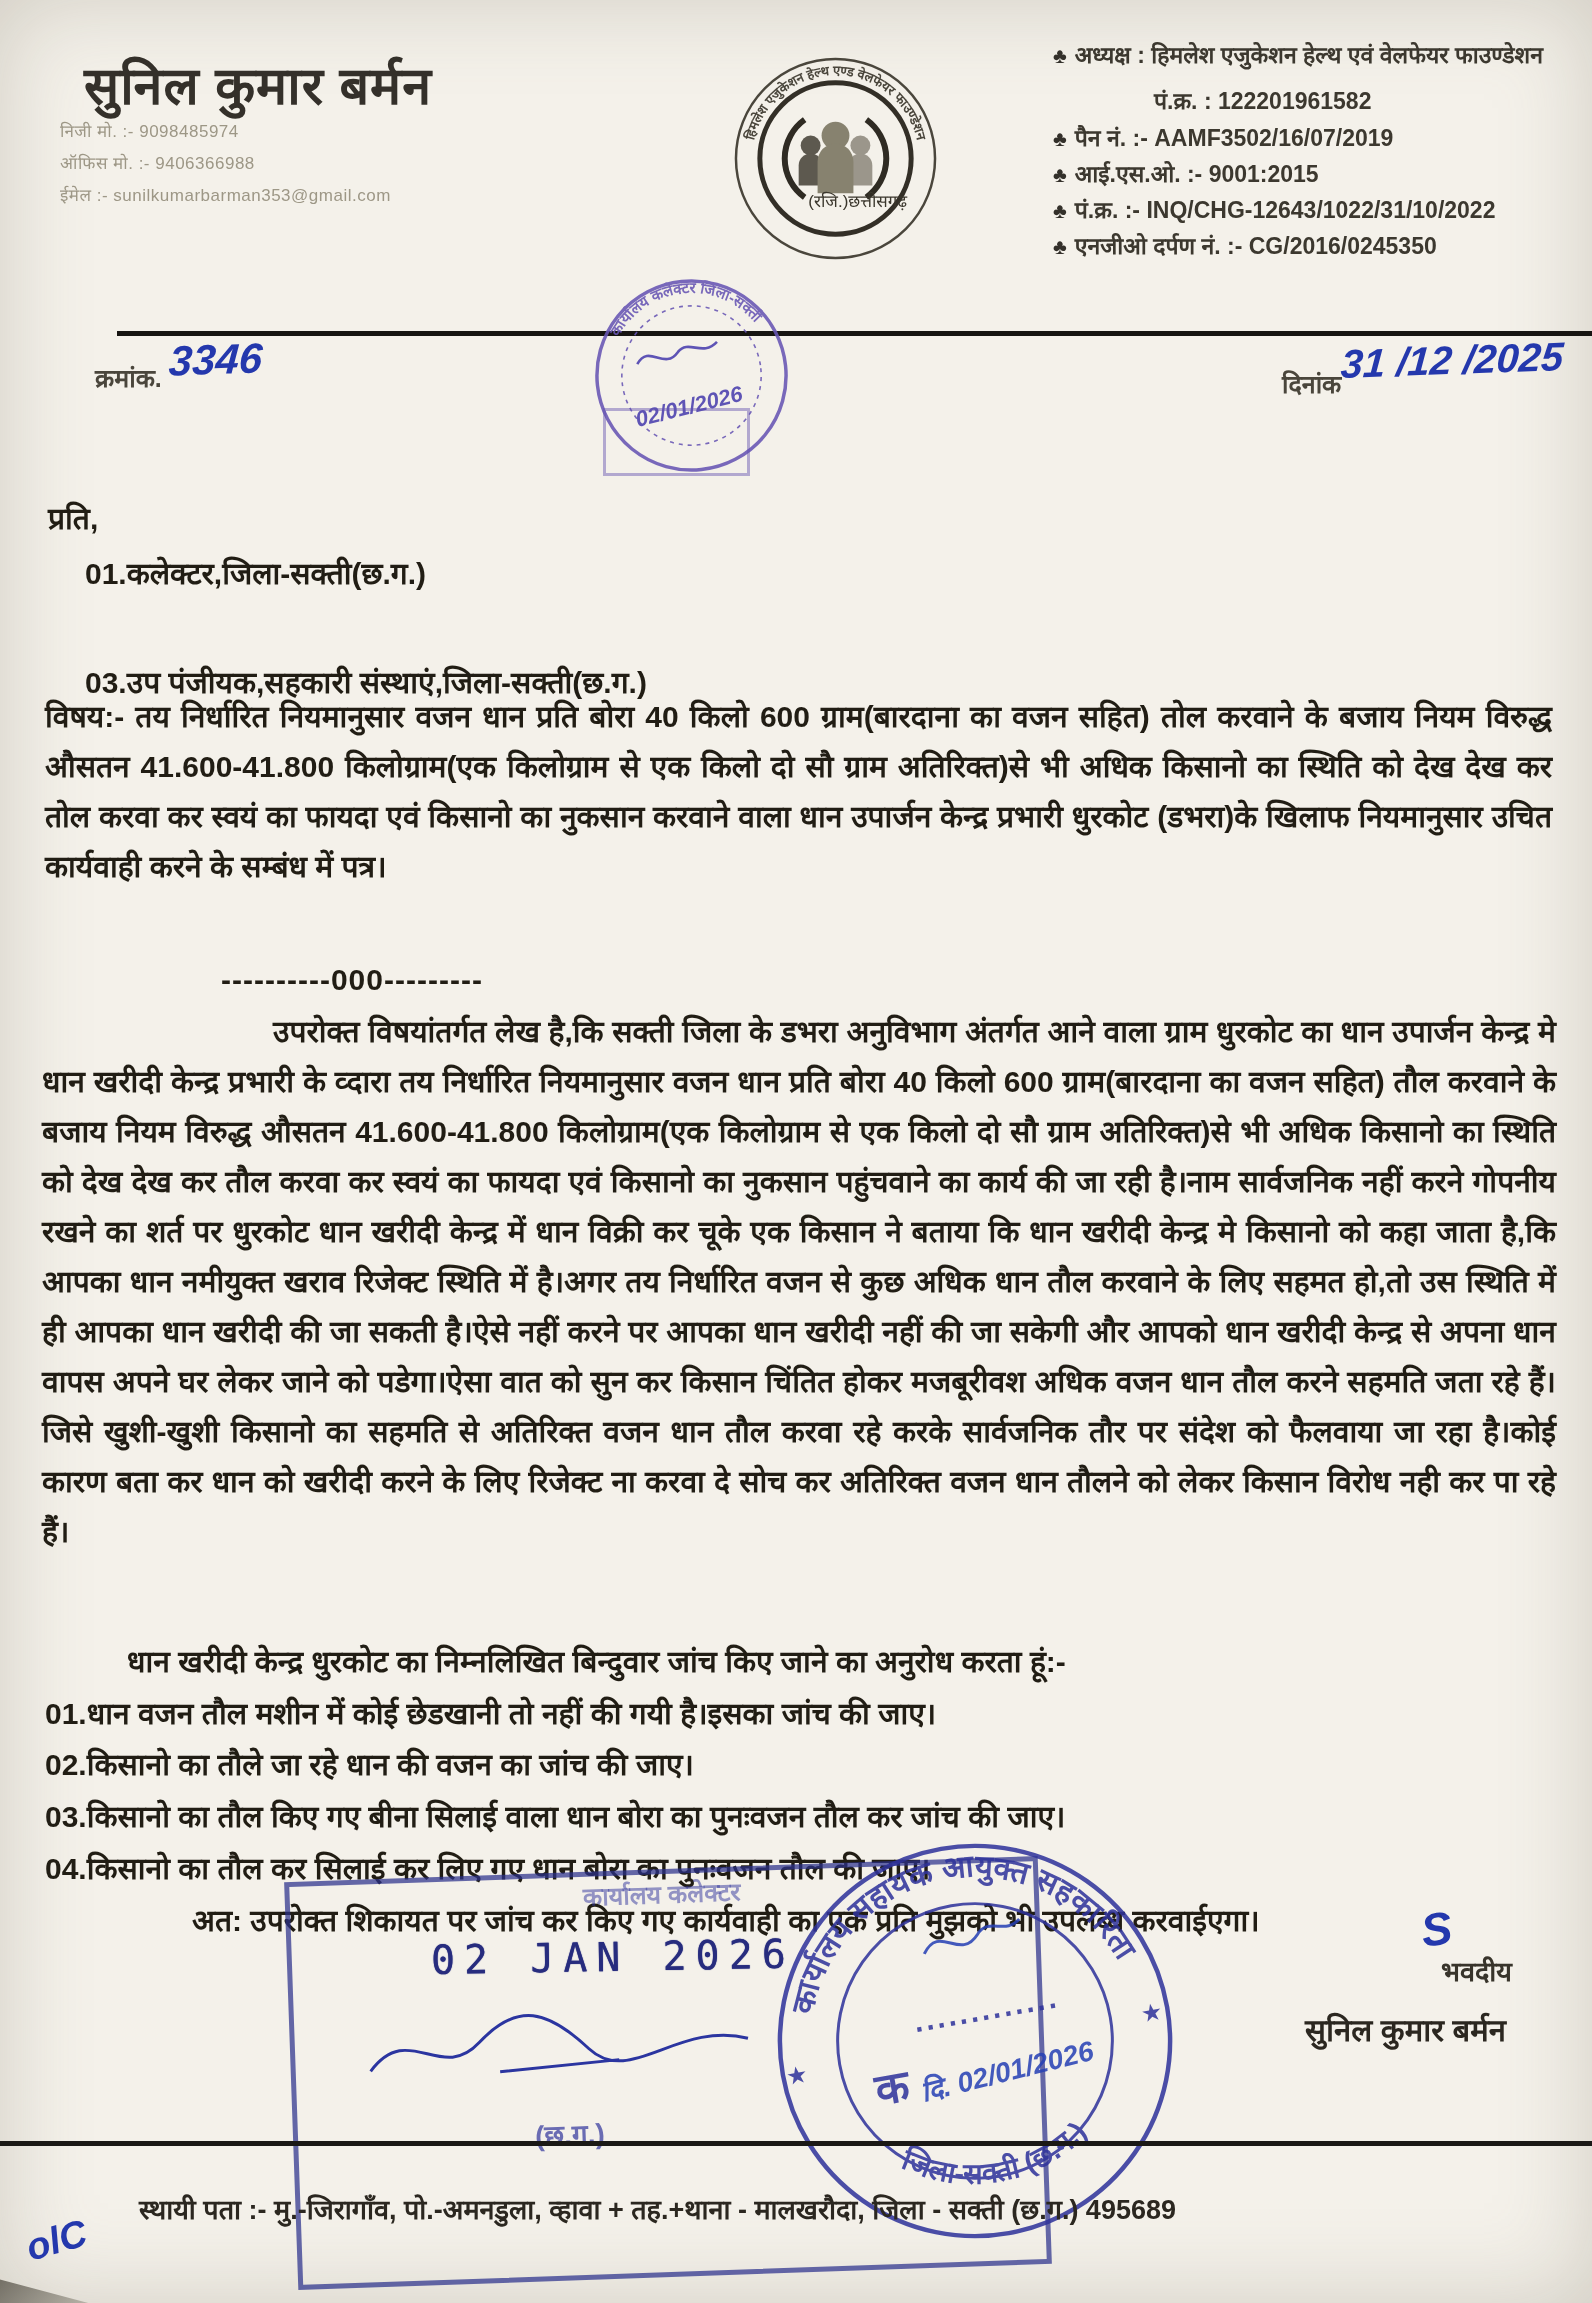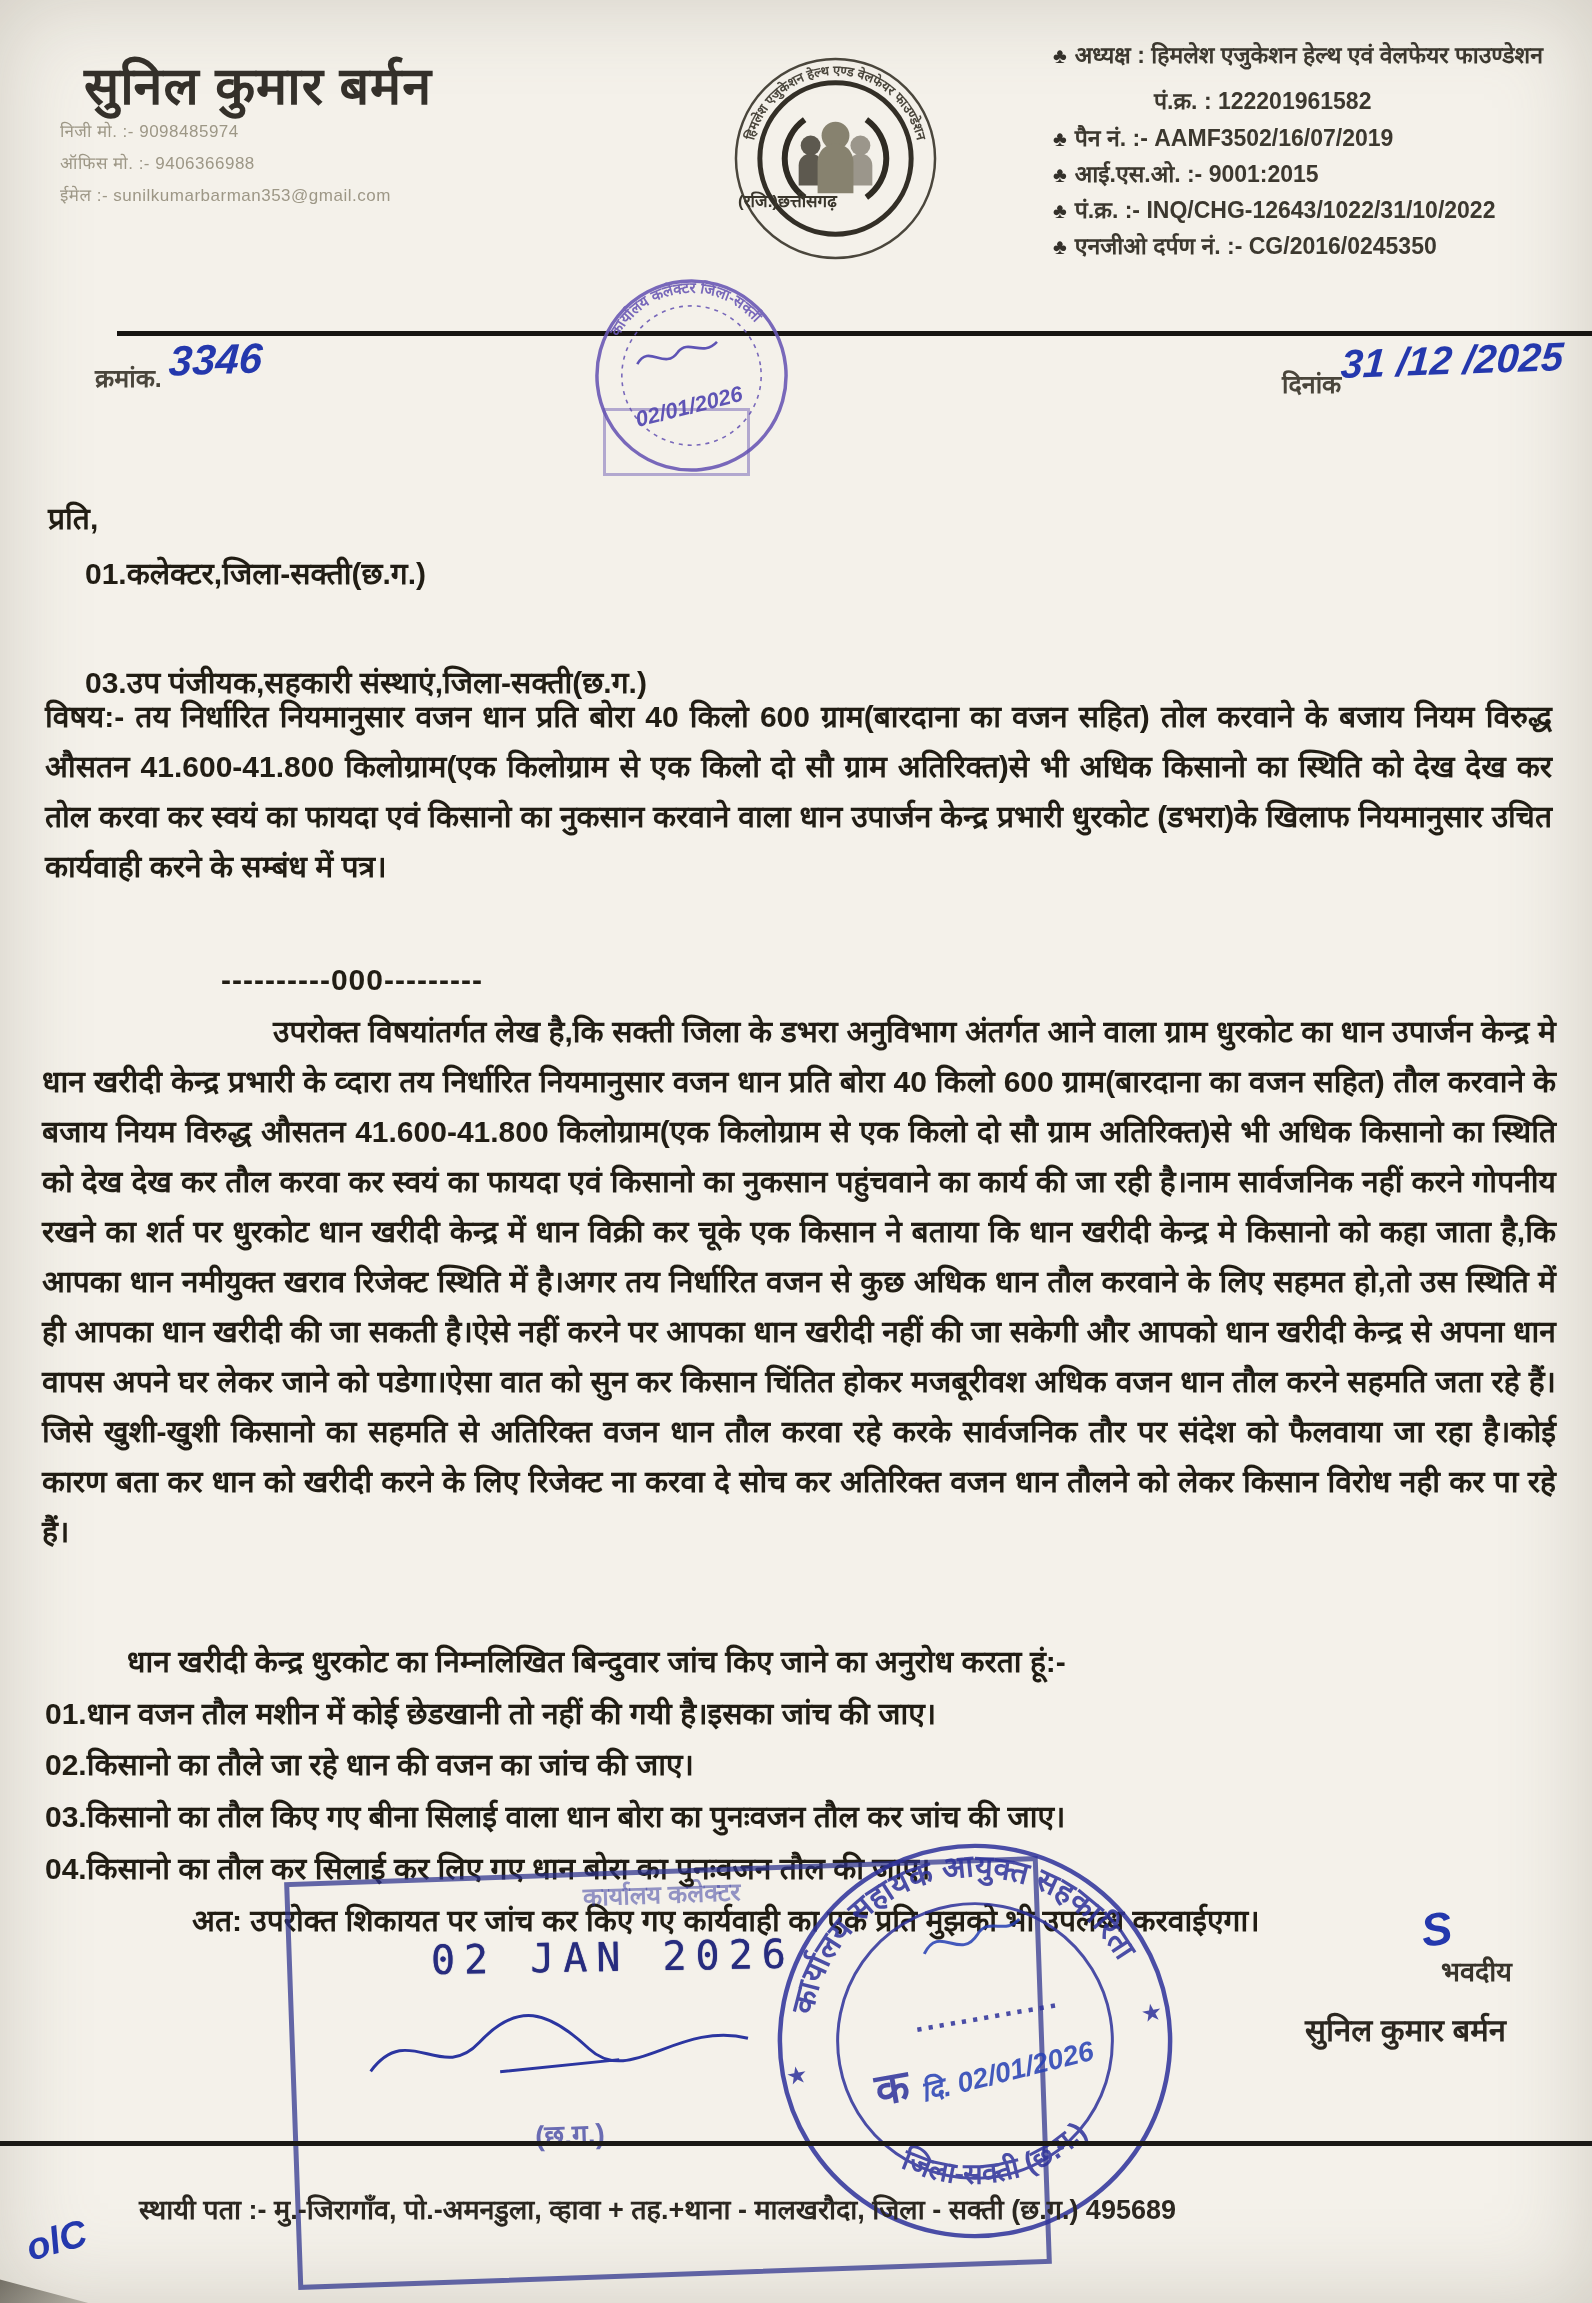--- a/index.html
+++ b/index.html
@@ -8,21 +8,21 @@
     background:#f4f1ea;
     box-shadow:inset 0 0 90px rgba(120,112,95,.28);
     font-family:"Liberation Sans","DejaVu Sans",sans-serif;
     color:#262217;
   }
   .abs{position:absolute;}
   
   .hdr-name{left:84px;top:48px;font-size:52px;font-weight:bold;color:#34302a;letter-spacing:1px;}
   .hdr-contact{left:60px;font-size:17px;color:#9d9786;letter-spacing:0.5px;}
   .logo-wrap{left:729px;top:52px;width:214px;height:214px;}
-  .logo-caption{left:738px;top:189px;width:169px;text-align:left;font-size:17px;font-weight:bold;color:#3a362c;}
+  .logo-caption{left:738px;top:189px;width:169px;text-align:right;font-size:17px;font-weight:normal;color:#3a362c;}
   .reg-line{font-size:23px;font-weight:bold;color:#3c382f;white-space:nowrap;}
   .reg-bullet{display:inline-block;margin-right:8px;color:#33302a;font-size:21px;}
   
   .rule-top{left:117px;top:331px;right:0;height:5px;background:#171512;}
   .rule-bottom{left:0;top:2141px;width:1592px;height:5px;background:#1b1916;}
   
   .meta-label{font-size:25px;font-weight:bold;color:#4a463c;}
   .hand{color:#2438ad;font-style:italic;font-weight:bold;transform:rotate(-2deg) skewX(-6deg);}
   
   .ltr{font-weight:bold;color:#211d14;font-size:30px;line-height:50px;}

